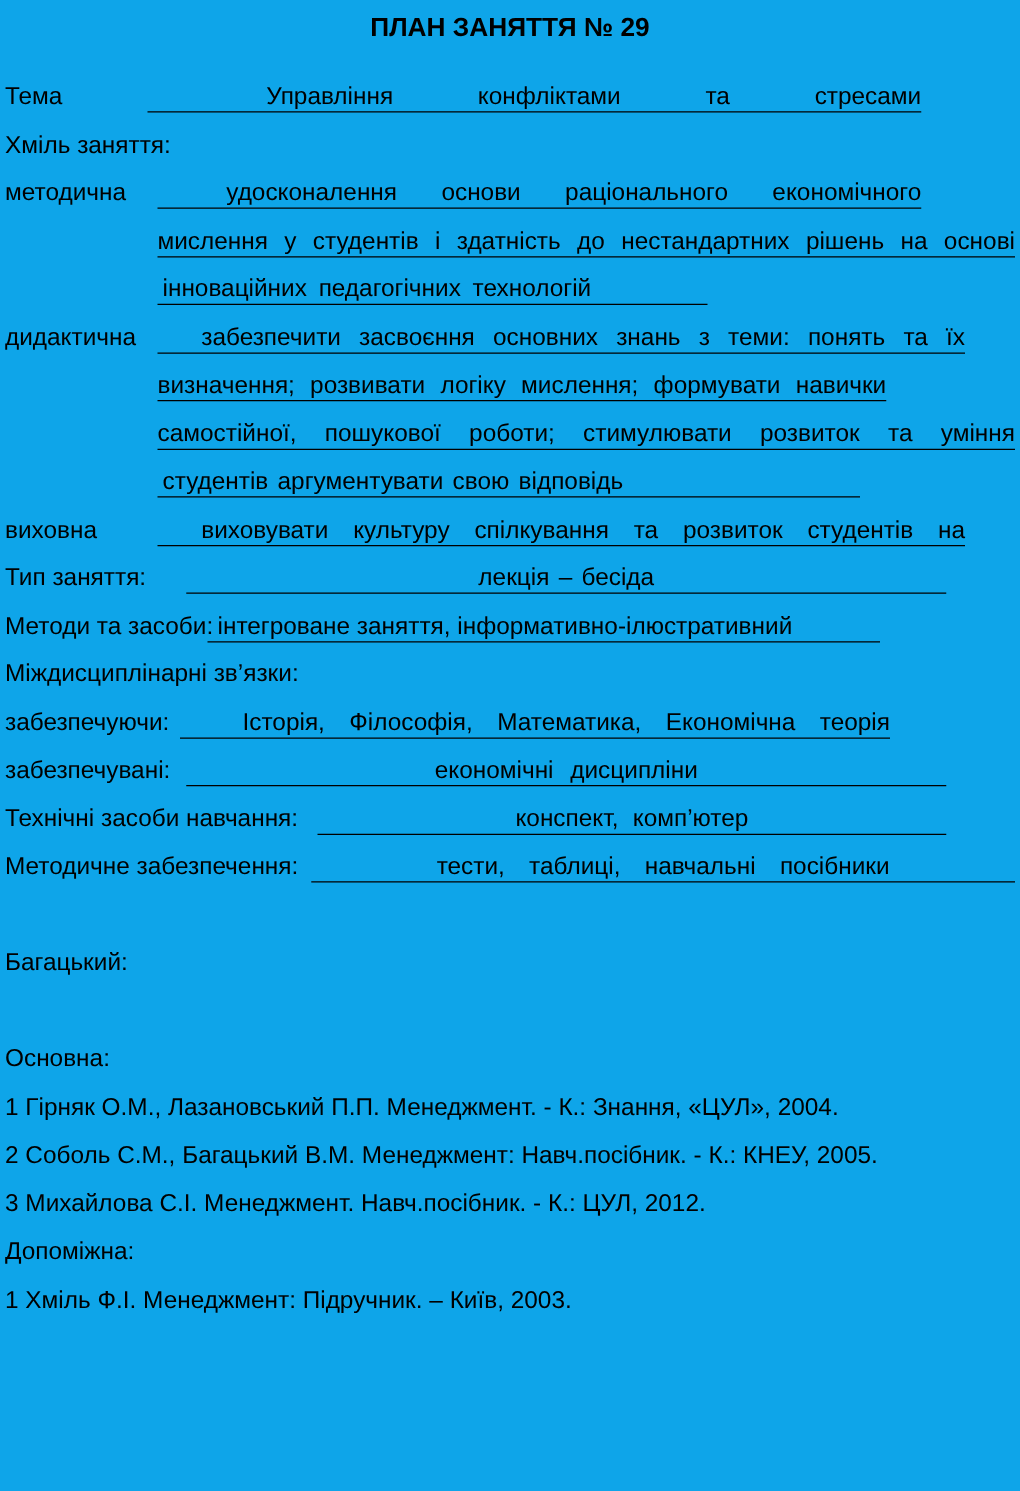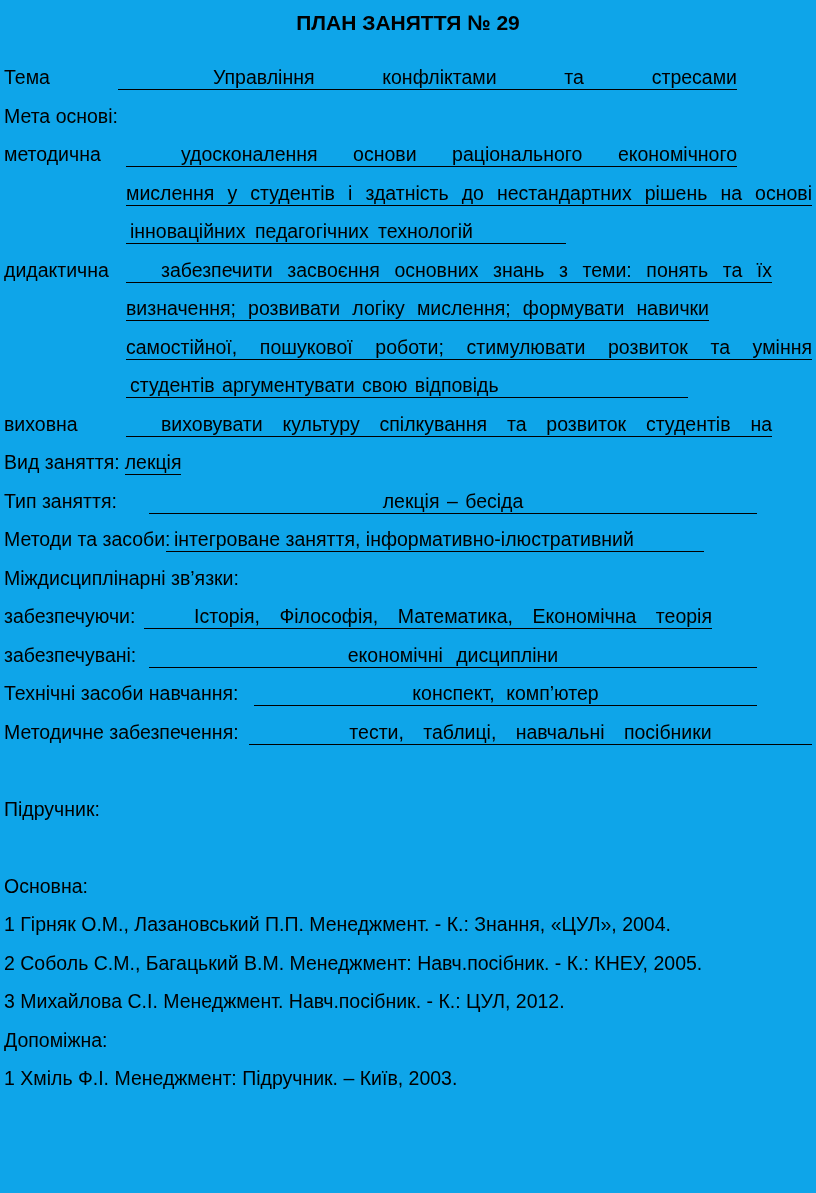--- a/index.html
+++ b/index.html
@@ -47,21 +47,21 @@
 <div class="page">
 
   <div class="title">ПЛАН ЗАНЯТТЯ № 29</div>
 
   <div class="row">
     <span class="label lw114">Тема</span>
     <span class="fill spread pl95 mr75">Управління конфліктами та стресами</span>
   </div>
 
   <div class="row">
-    <span class="plain">Мета основі:</span>
+    <span class="plain">Хміль заняття:</span>
   </div>
 
   <div class="row">
     <span class="label lw122">методична</span>
     <span class="fill spread pl55 mr75">удосконалення основи раціонального економічного</span>
   </div>
   <div class="row indent">
     <span class="fill spread">мислення у студентів і здатність до нестандартних рішень на основі</span>
   </div>
   <div class="row indent">
@@ -80,24 +80,20 @@
   </div>
   <div class="row indent">
     <span class="fill fw558 pl4 ws2">студентів аргументувати свою відповідь</span>
   </div>
 
   <div class="row">
     <span class="label lw122">виховна</span>
     <span class="fill spread pl35 mr68">виховувати культуру спілкування та розвиток студентів на</span>
   </div>
 
-  <div class="row">
-    <span class="label">Вид заняття:</span>
-    <span class="uword">лекція</span>
-  </div>
 
   <div class="row">
     <span class="label lw145">Тип заняття:</span>
     <span class="fill center mr55 ws2">лекція – бесіда</span>
   </div>
 
   <div class="row">
     <span class="label lw162">Методи та засоби:</span>
     <span class="fill pl8 mr108">інтегроване заняття, інформативно-ілюстративний</span>
   </div>
@@ -122,21 +118,21 @@
   </div>
 
   <div class="row">
     <span class="label lw245">Методичне забезпечення:</span>
     <span class="fill center ws14">тести, таблиці, навчальні посібники</span>
   </div>
 
   <div class="spacer"></div>
 
   <div class="row">
-    <span class="plain">Підручник:</span>
+    <span class="plain">Багацький:</span>
   </div>
 
   <div class="spacer"></div>
 
   <div class="row">
     <span class="plain">Основна:</span>
   </div>
 
   <div class="row">
     <span class="plain">1 Гірняк О.М., Лазановський П.П. Менеджмент.  -  К.: Знання, «ЦУЛ», 2004.</span>

